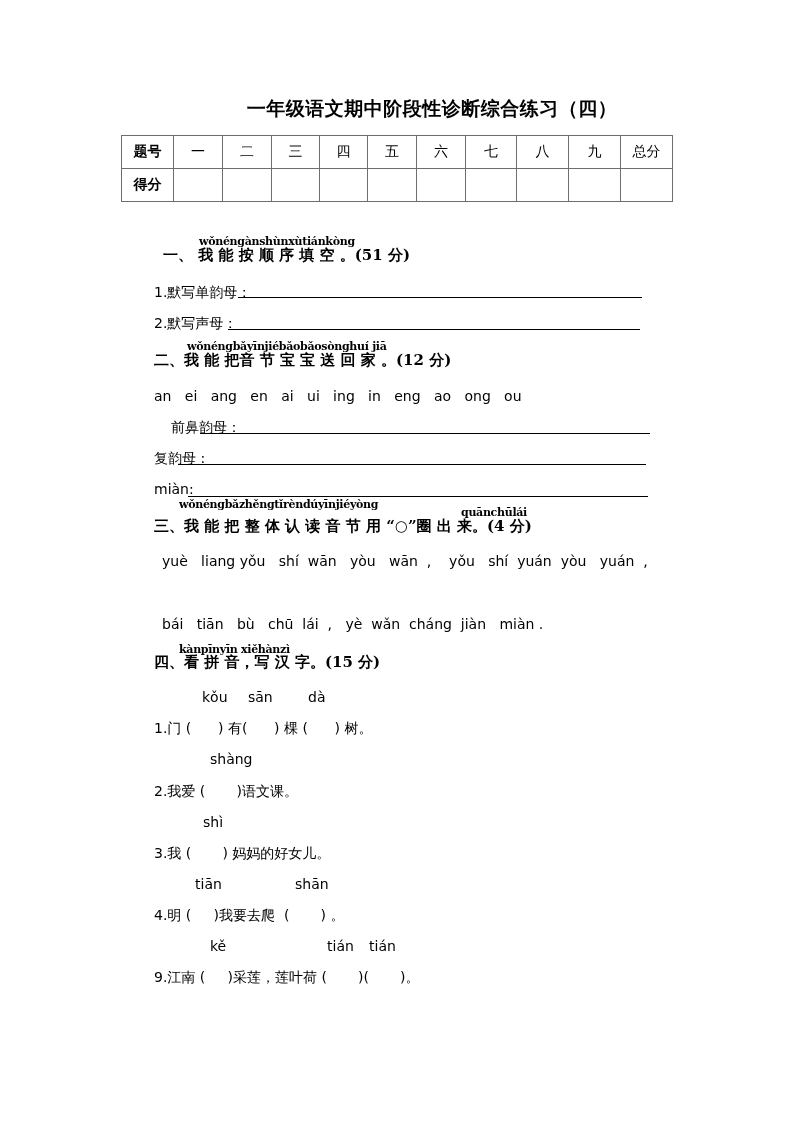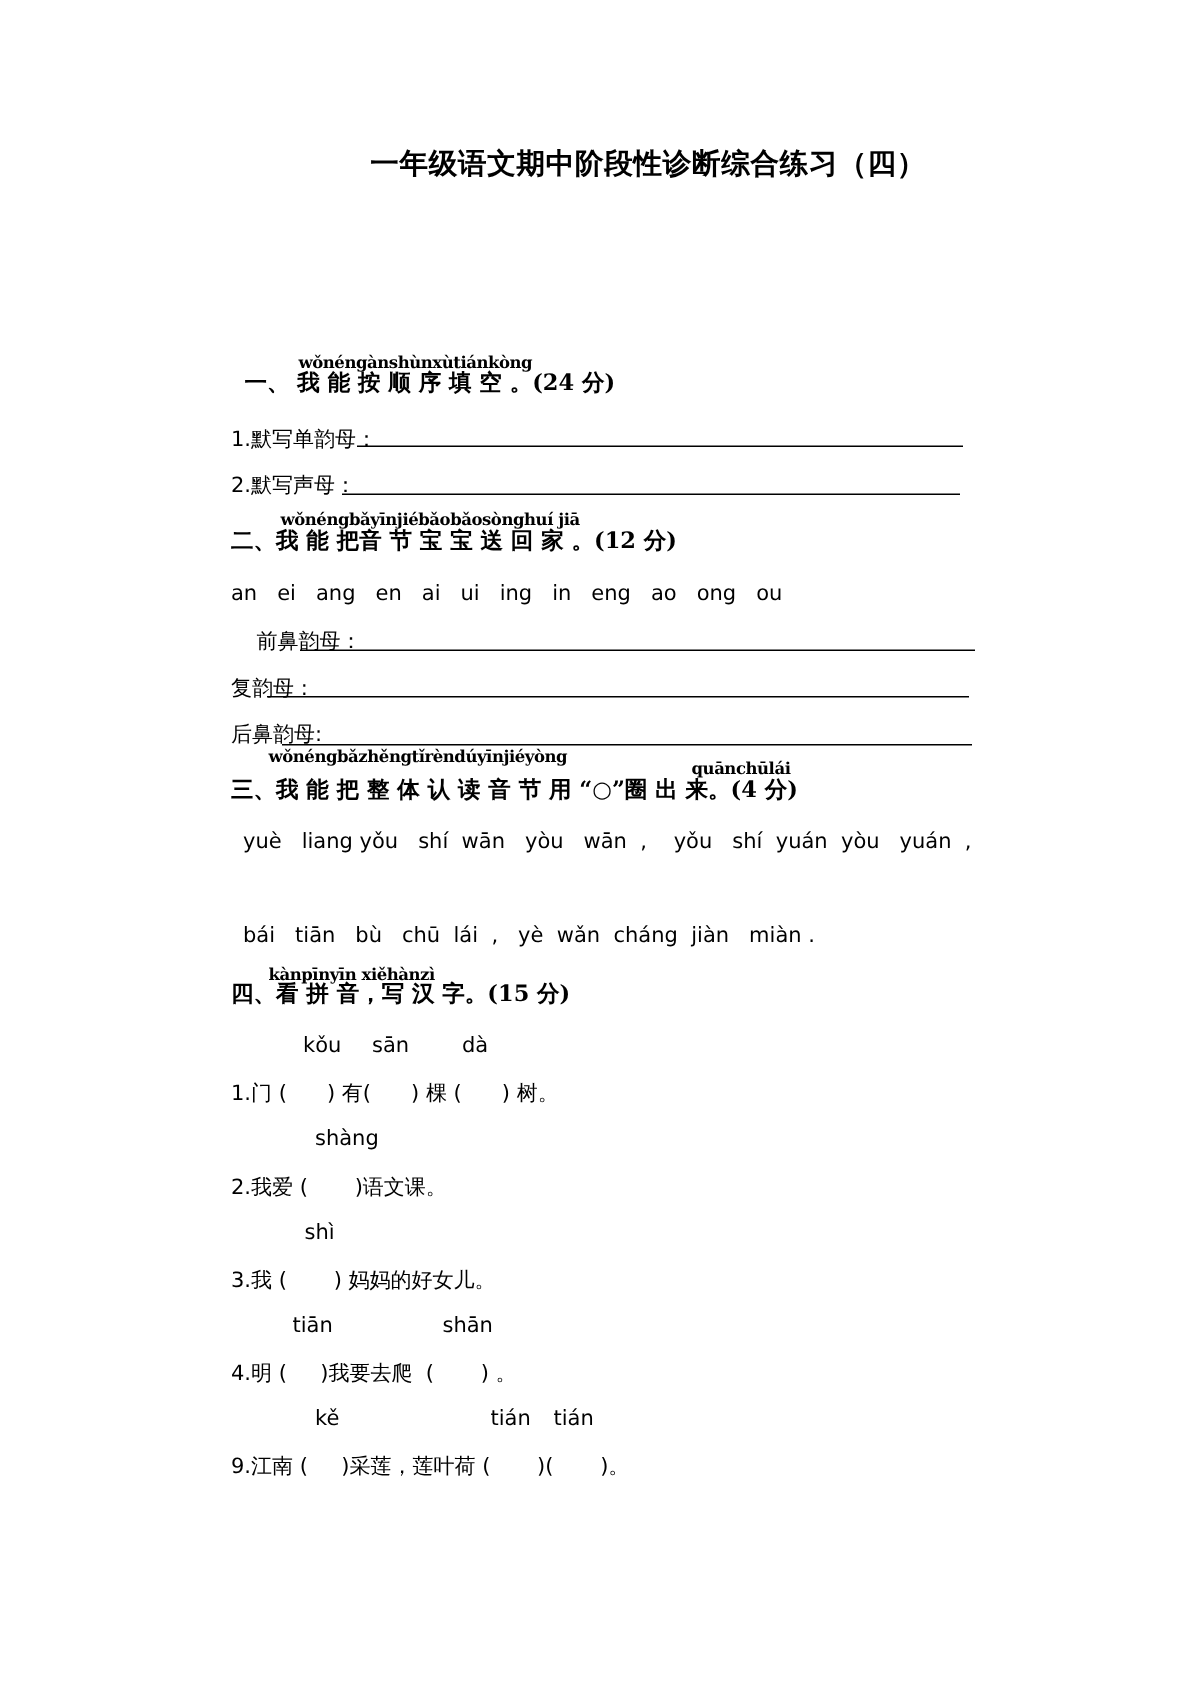--- a/index.html
+++ b/index.html
@@ -16,41 +16,67 @@
   .line { position: absolute; height: 0; border-top: 1.3px solid #000; }
   .pinyin { font-size: 14px; }
 </style>
 </head>
 <body>
 
 <div class="abs title">一年级语文期中阶段性诊断综合练习（四）</div>
 
 <table class="score">
   <tbody>
+      <tr>
+    <td class="hdr" style="width:51px">题号</td>
+    <td style="width:48px">一</td>
+    <td style="width:48px">二</td>
+    <td style="width:47px">三</td>
+    <td style="width:47px">四</td>
+    <td style="width:48px">五</td>
+    <td style="width:48px">六</td>
+    <td style="width:50px">七</td>
+    <td style="width:51px">八</td>
+    <td style="width:51px">九</td>
+    <td style="width:51px">总分</td>
+  </tr>
+  <tr>
+    <td class="hdr">得分</td>
+    <td></td>
+    <td></td>
+    <td></td>
+    <td></td>
+    <td></td>
+    <td></td>
+    <td></td>
+    <td></td>
+    <td></td>
+    <td></td>
+  </tr>
 </tbody>
   </table>
 
 <div class="abs py-small" style="left:164px; top:235px;">wǒnéngànshùnxùtiánkòng</div>
-<div class="abs sec" style="left:128px; top:246px;">一、 我 能 按 顺 序 填  空 。(24 分)</div>
+<div class="abs sec" style="left:128px; top:246px;">一、 我 能 按 顺 序 填  空 。(51 分)</div>
 
 <div class="abs txt" style="left:119px; top:284px;">1.默写单韵母：</div>
 <div class="line" style="left:238px; width:404px; top:297px;"></div>
 <div class="abs txt" style="left:119px; top:315px;">2.默写声母：</div>
 <div class="line" style="left:228px; width:412px; top:329px;"></div>
 
 <div class="abs py-small" style="left:152px; top:340px;">wǒnéngbǎyīnjiébǎobǎosònghuí jiā</div>
 <div class="abs sec" style="left:119px; top:351px;">二、我 能 把音 节 宝 宝  送  回 家  。(12 分)</div>
 
 <div class="abs txt" style="left:119px; top:388px; word-spacing:0px; white-space:pre;">an   ei   ang   en   ai   ui   ing   in   eng   ao   ong   ou</div>
 
 <div class="abs txt" style="left:136px; top:419px;">前鼻韵母：</div>
 <div class="line" style="left:200px; width:450px; top:433px;"></div>
 <div class="abs txt" style="left:119px; top:450px;">复韵母 :</div>
 <div class="line" style="left:178px; width:468px; top:464px;"></div>
-<div class="abs txt" style="left:119px; top:481px;">后鼻韵母:</div>
+<div class="abs txt" style="left:119px; top:481px;">miàn:</div>
 <div class="line" style="left:188px; width:460px; top:496px;"></div>
 
 <div class="abs py-small" style="left:144px; top:498px;">wǒnéngbǎzhěngtǐrèndúyīnjiéyòng</div>
 <div class="abs py-small" style="left:426px; top:506px;">quānchūlái</div>
 <div class="abs sec" style="left:119px; top:517px;">三、我 能  把  整  体 认 读 音  节  用  “○”圈  出 来。(4 分)</div>
 
 <div class="abs pinyin" style="left:127px; top:553px; white-space:pre;">yuè   liang yǒu   shí  wān   yòu   wān  ,    yǒu   shí  yuán  yòu   yuán  ,</div>
 <div class="abs pinyin" style="left:127px; top:616px; white-space:pre;">bái   tiān   bù   chū  lái  ,   yè  wǎn  cháng  jiàn   miàn .</div>
 
 <div class="abs py-small" style="left:144px; top:643px;">kànpīnyīn xiěhànzì</div>

